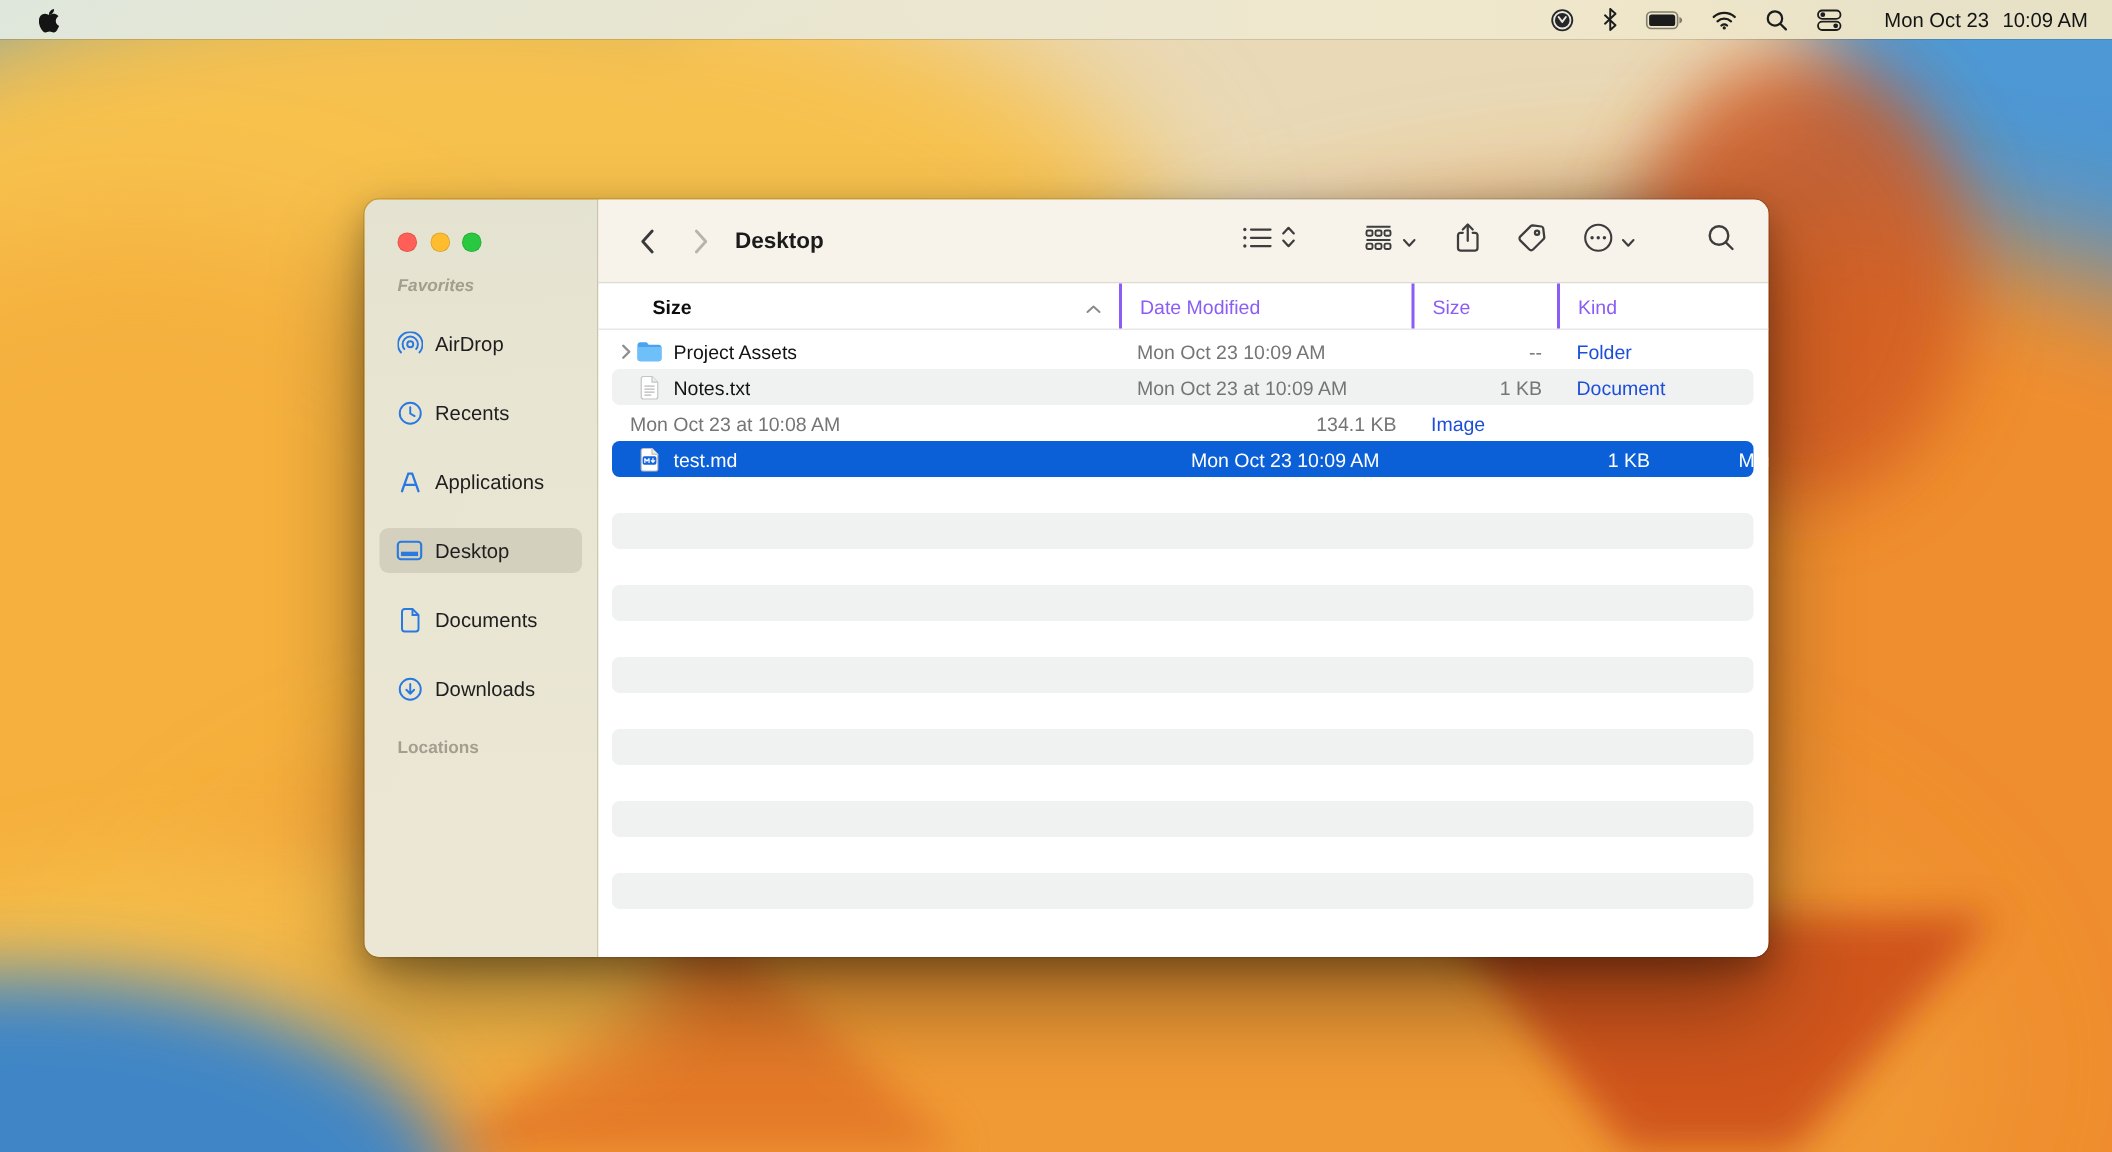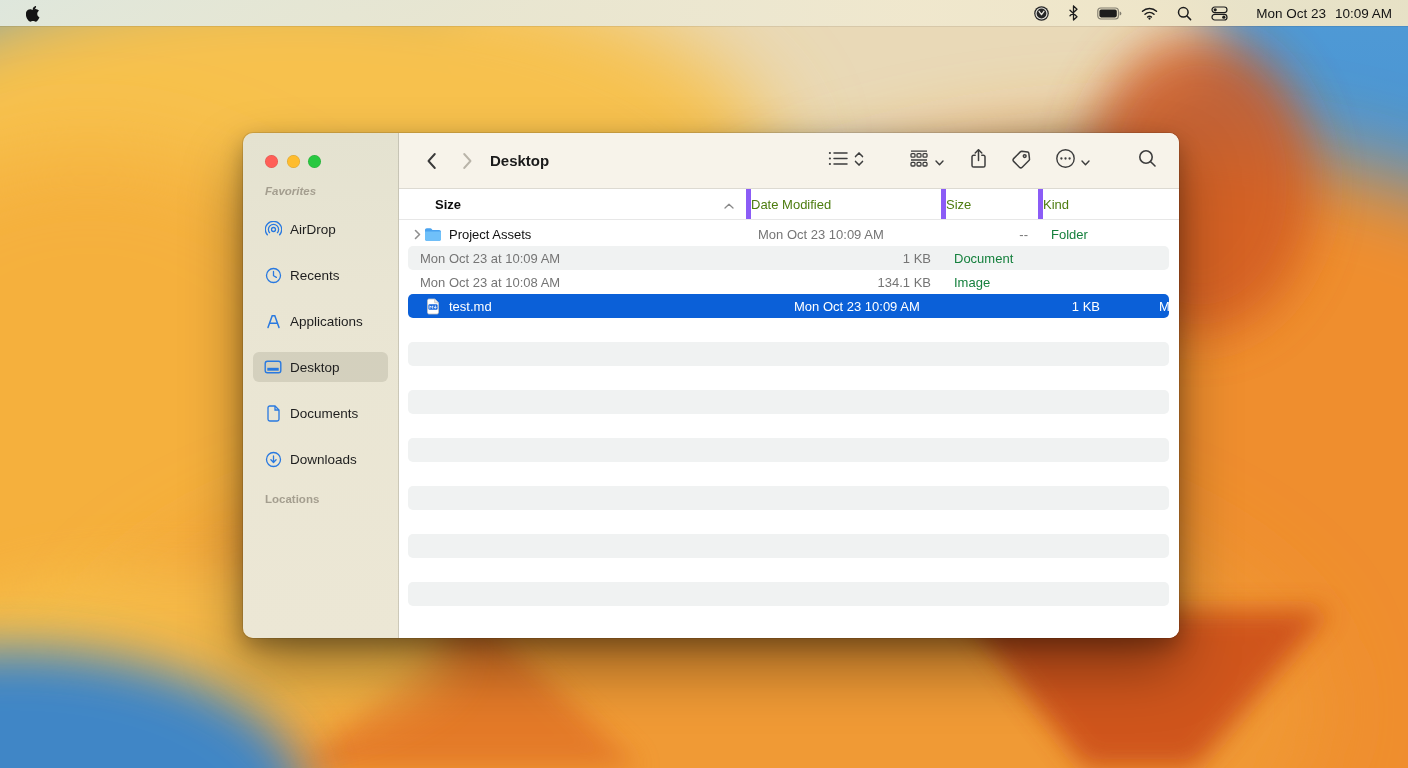--- a/index.html
+++ b/index.html
@@ -42,35 +42,35 @@
   .nav-back{color:#3a3a3a;display:flex;}
   .nav-fwd{color:#b9b4a9;display:flex;}
   .tb-title{margin-left:17px;font-size:15px;font-weight:700;color:#1b1b1b;}
   .tb-right{margin-left:auto;display:flex;align-items:center;}
   .tb-view{display:flex;align-items:center;gap:9px;}
   .ml44{margin-left:44px;}.ml26{margin-left:26px;}.ml24{margin-left:24px;}.ml48{margin-left:48px;}
   .tb-btn{display:flex;align-items:center;gap:5px;color:#3d3d3d;}
   
   .list-header{height:30px;flex:none;display:grid;grid-template-columns:338px 195px 97px 1fr;
     padding:0 10px 0 9px;align-items:stretch;font-size:13px;border-bottom:1px solid #e7e7e7;background:#fff;}
-  .hcell{color:#4d7c0f;display:flex;align-items:center;border-left:5px solid #8b5cf6;}
+  .hcell{color:#8b5cf6;display:flex;align-items:center;padding-left:12px;border-left:2px solid #8b5cf6;}
   .hcell.first{border-left:none;color:#0d0d0d;font-weight:600;padding-left:27px;
     justify-content:space-between;padding-right:12px;}
   .file-list{flex:1;padding:2px 10px 0 9px;overflow:hidden;background:#fff;}
   .row{height:24px;display:grid;grid-template-columns:338px 195px 97px 1fr;
     align-items:center;border-radius:5px;font-size:13px;}
   .row.stripe{background:var(--stripe,#f0f2f2);}
   .row.selected{background:var(--sel,#0b60d8);gap:36px;}
   .c-name{display:flex;align-items:center;min-width:0;padding-left:3px;}
   .disc{width:13px;flex:none;display:flex;justify-content:center;}
   .ficon{width:18px;flex:none;margin-right:7px;display:flex;justify-content:center;}
   .fname{white-space:nowrap;overflow:hidden;color:#121212;}
   .c-date{padding-left:12px;color:#757575;white-space:nowrap;}
   .c-size{text-align:right;padding-right:10px;color:#757575;white-space:nowrap;}
-  .c-kind{padding-left:13px;color:#15803d;white-space:nowrap;}
+  .c-kind{padding-left:13px;color:#1d4ed8;white-space:nowrap;}
   .row.selected .fname,.row.selected .c-date,.row.selected .c-size,.row.selected .c-kind{color:#fff;}
 </style>
 </head>
 <body>
 
 <svg class="wallpaper" width="1408" height="768" viewBox="0 0 1408 768" preserveAspectRatio="none">
   <defs>
     <linearGradient id="sky" x1="0" y1="0" x2="0" y2="1">
       <stop offset="0" stop-color="#4f9ad6"></stop>
         <stop offset="1" stop-color="#3a80c1"></stop>
@@ -357,20 +357,36 @@
                 <path d="M1 4.4 H17 V12 C17 13 16.2 13.8 15.2 13.8 H2.8 C1.8 13.8 1 13 1 12 Z" fill="#6fc0f9"></path>
               </svg>
             </span>
             <span class="fname">Project Assets</span>
           </div>
           <div class="c-date">Mon Oct 23 10:09 AM</div>
           <div class="c-size">--</div>
           <div class="c-kind">Folder</div>
         </div>
         <div class="row stripe">
+          <div class="c-name">
+            <span class="disc"></span>
+            <span class="ficon">
+              <svg width="14" height="17" viewBox="0 0 14 17">
+                <path d="M1.5 2.5 C1.5 1.7 2.2 1 3 1 H8.7 L12.5 4.8 V14.5 C12.5 15.3 11.8 16 11 16 H3 C2.2 16 1.5 15.3 1.5 14.5 Z" fill="#ffffff" stroke="#c4c4c4" stroke-width="0.8"></path>
+                <path d="M8.7 1 V4.8 H12.5" fill="#eeeeee" stroke="#c4c4c4" stroke-width="0.8"></path>
+                <g stroke="#b9b9b9" stroke-width="0.9">
+                  <line x1="3.6" y1="7.4" x2="10.4" y2="7.4"></line>
+                  <line x1="3.6" y1="9.4" x2="10.4" y2="9.4"></line>
+                  <line x1="3.6" y1="11.4" x2="10.4" y2="11.4"></line>
+                  <line x1="3.6" y1="13.4" x2="8.2" y2="13.4"></line>
+                </g>
+              </svg>
+            </span>
+            <span class="fname">Notes.txt</span>
+          </div>
           <div class="c-date">Mon Oct 23 at 10:09 AM</div>
           <div class="c-size">1 KB</div>
           <div class="c-kind">Document</div>
         </div>
         <div class="row">
           <div class="c-date">Mon Oct 23 at 10:08 AM</div>
           <div class="c-size">134.1 KB</div>
           <div class="c-kind">Image</div>
         </div>
         <div class="row selected">

